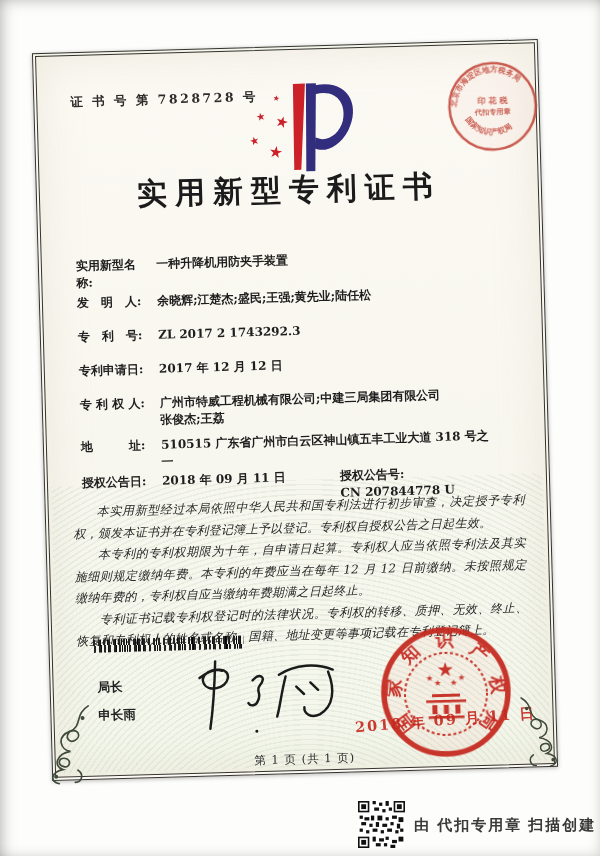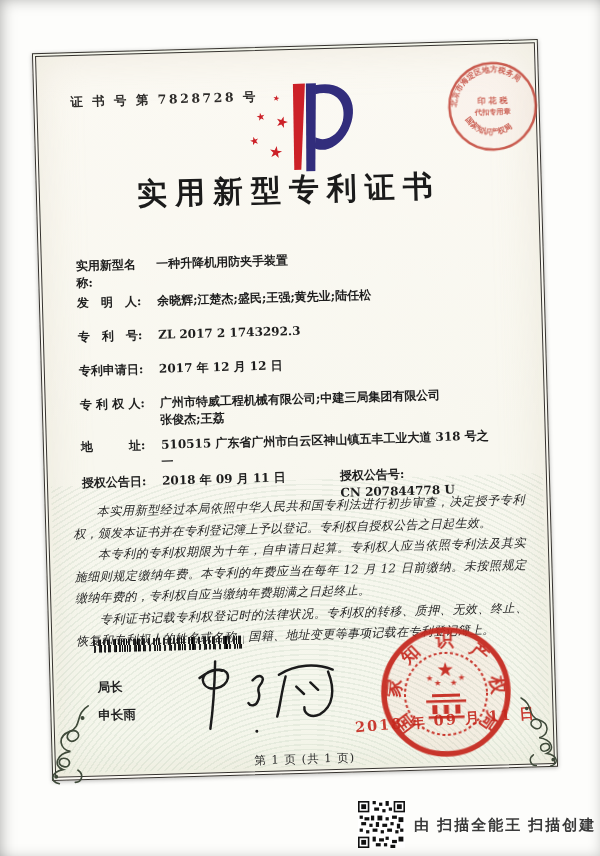--- a/index.html
+++ b/index.html
@@ -298,13 +298,13 @@
       <rect x="1" y="1" width="5" height="5"></rect>
       <rect x="23" y="1" width="5" height="5"></rect>
       <rect x="1" y="23" width="5" height="5"></rect>
     </g>
   <g fill="#111">
       <rect x="2" y="2" width="3" height="3"></rect>
       <rect x="24" y="2" width="3" height="3"></rect>
       <rect x="2" y="24" width="3" height="3"></rect>
     </g>
 </svg>
-<div class="credit">由 扫描全能王 扫描创建</div>
+<div class="credit">由 代扣专用章 扫描创建</div>
 
 </body></html>

